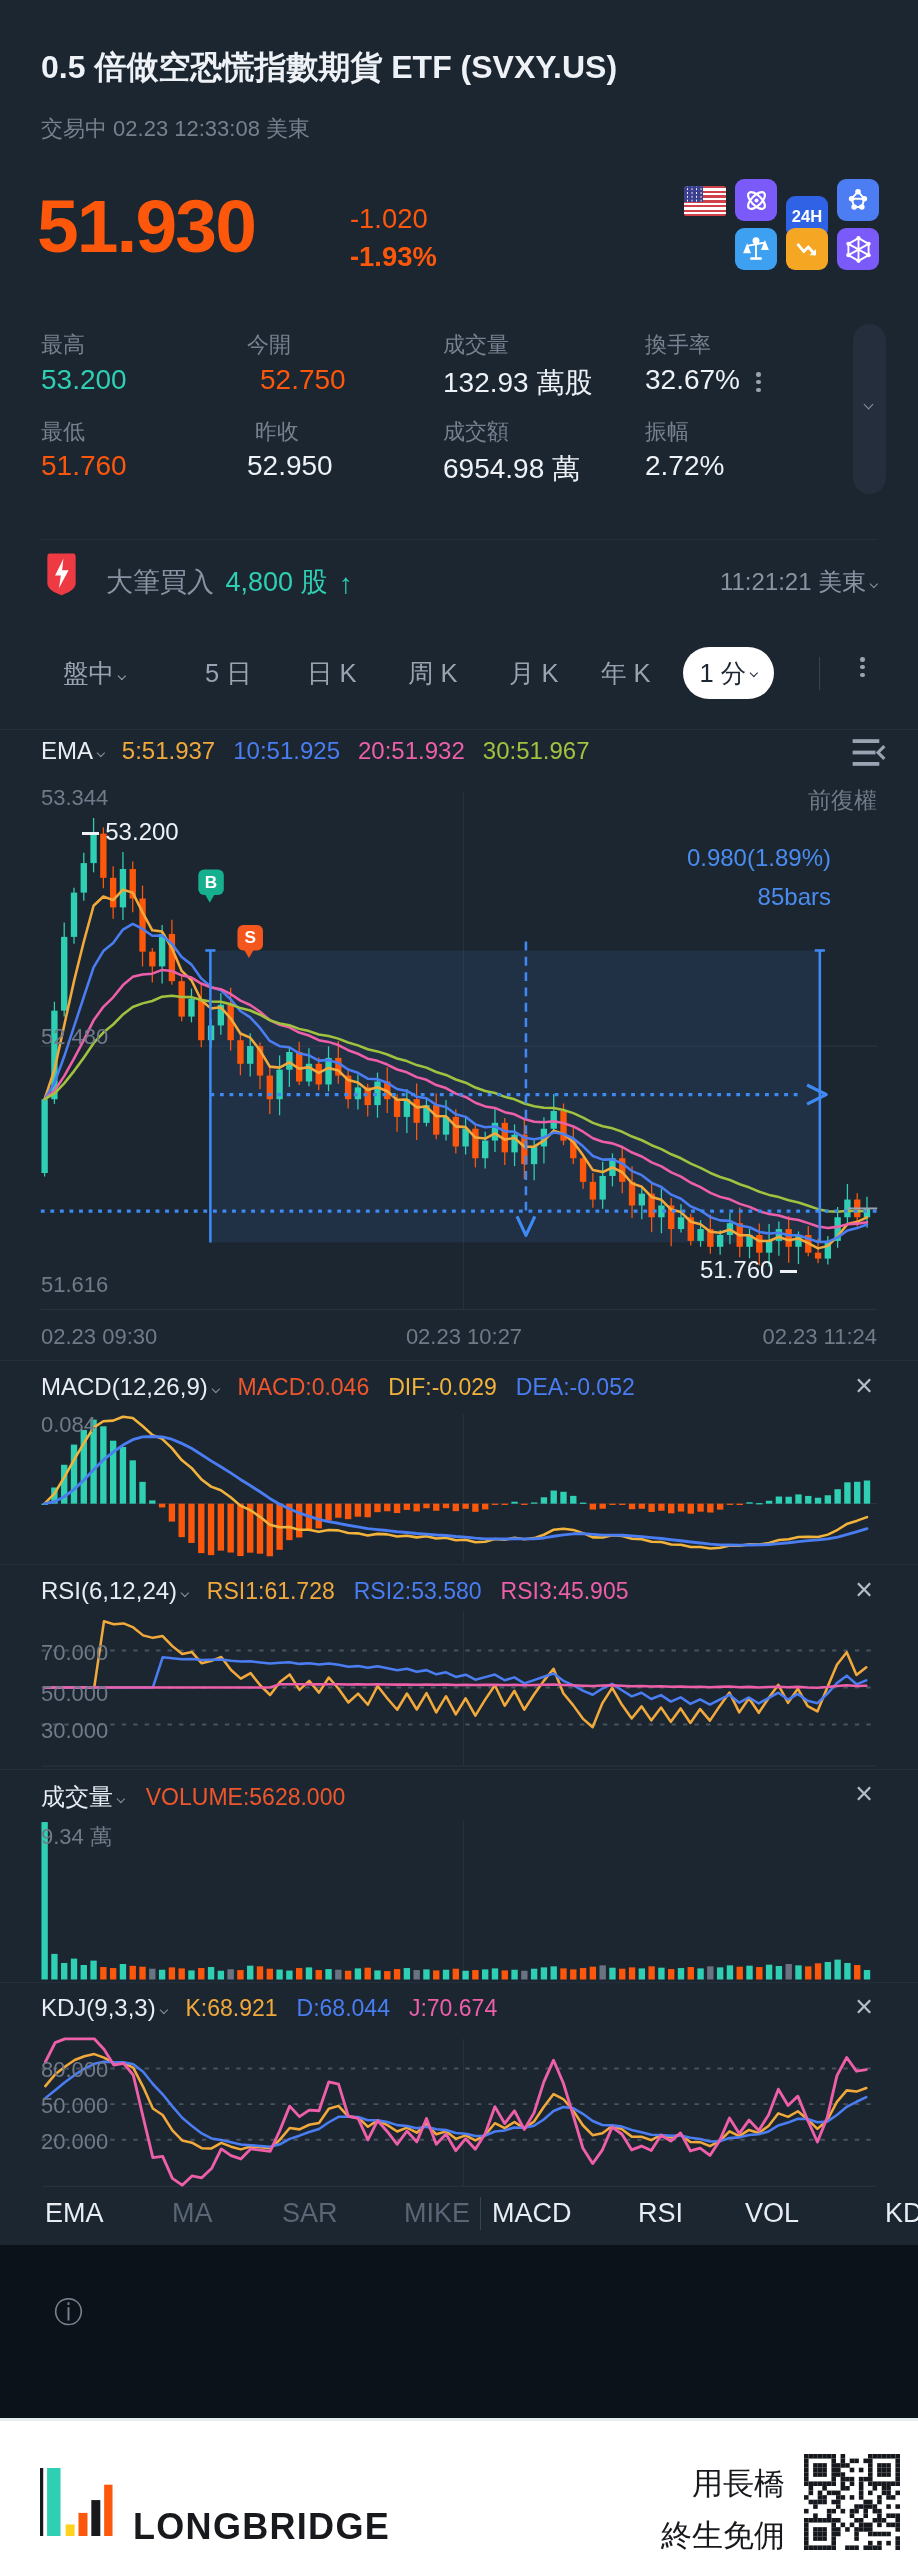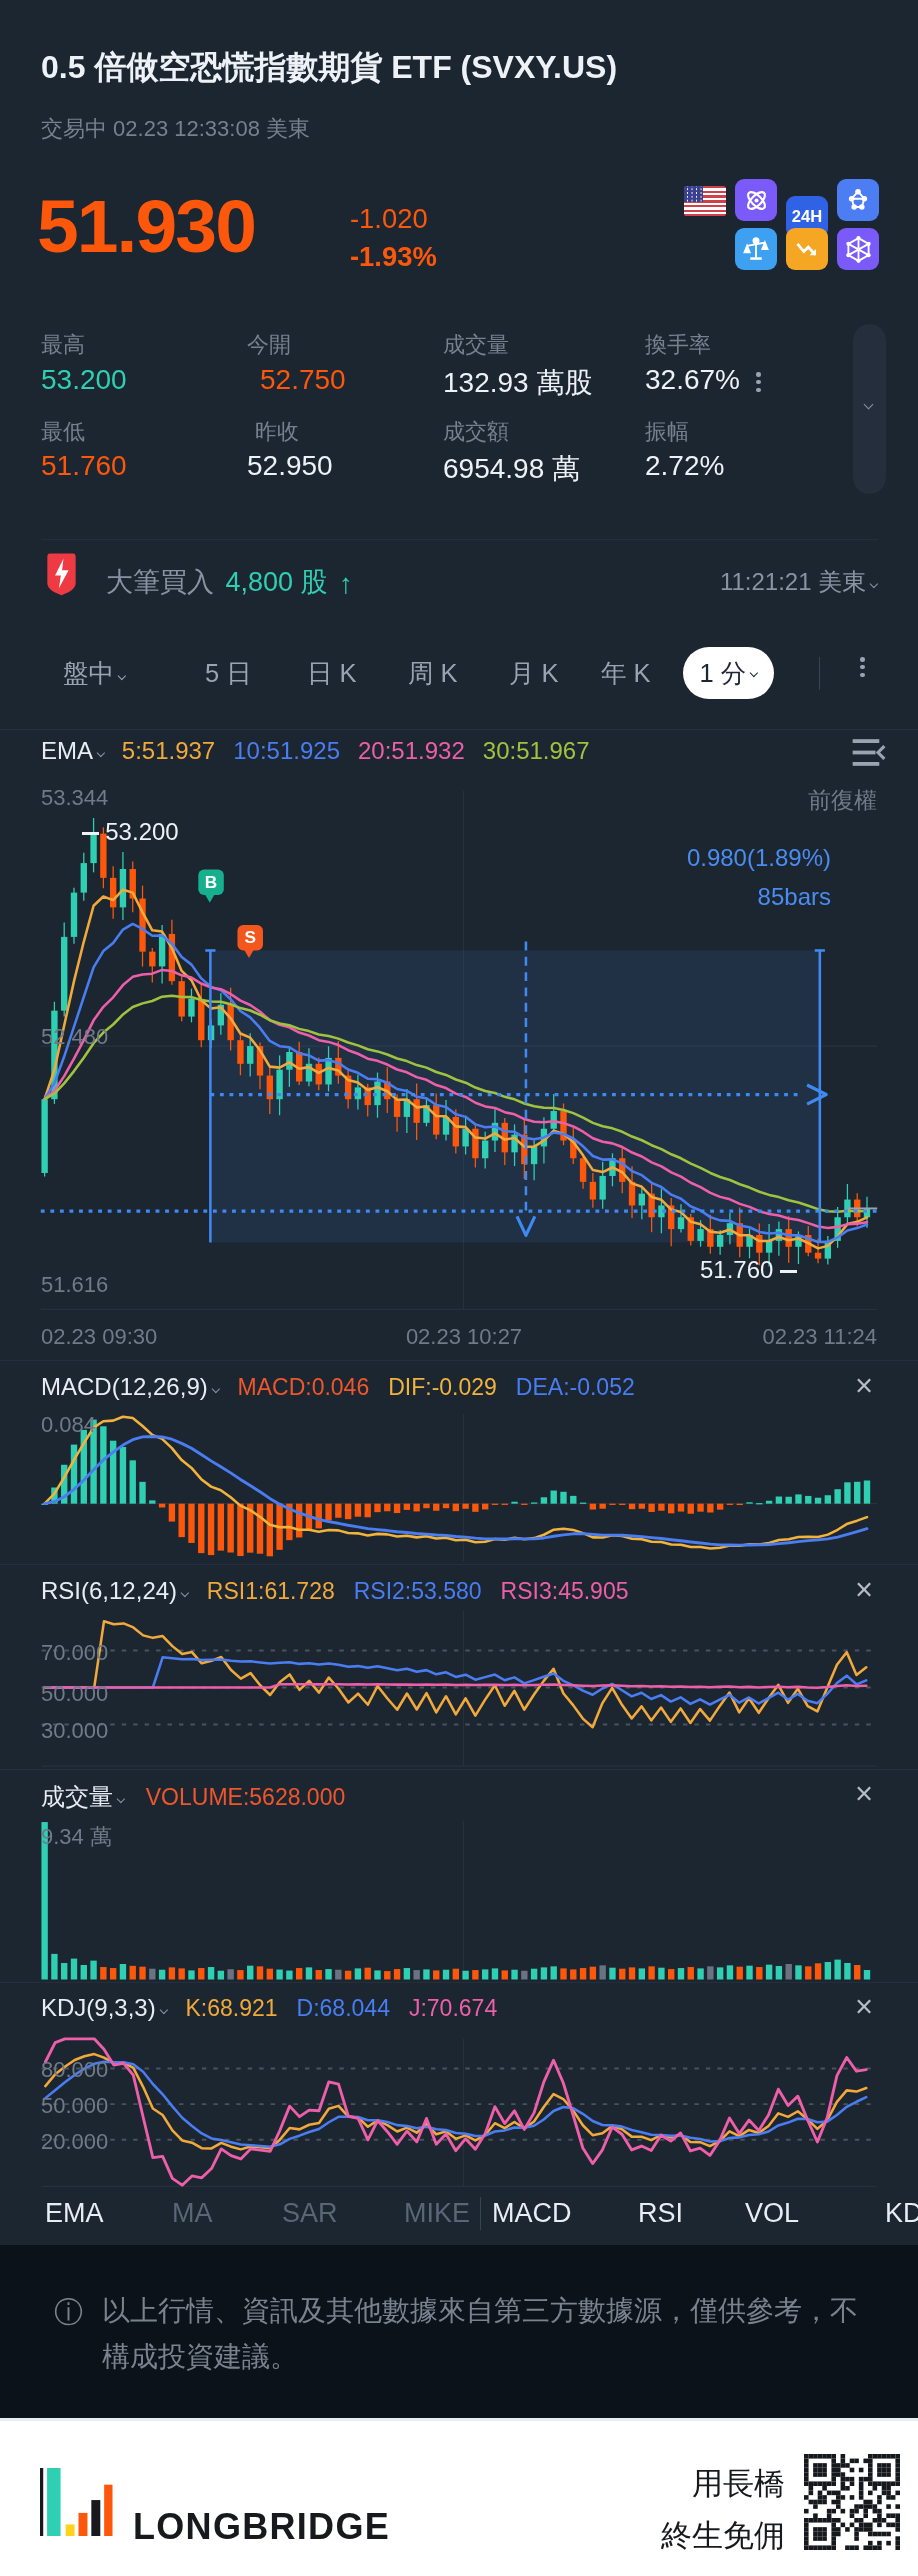--- a/index.html
+++ b/index.html
@@ -639,21 +639,20 @@
   <div class="indTab" style="left:404px;top:2198px;color:#5a6575;">MIKE</div>
   <div class="abs" style="left:480px;top:2197px;width:1.3px;height:33px;background:#39424f;"></div>
   <div class="indTab" style="left:492px;top:2198px;color:#e8edf4;">MACD</div>
   <div class="indTab" style="left:638px;top:2198px;color:#e8edf4;">RSI</div>
   <div class="indTab" style="left:745px;top:2198px;color:#e8edf4;">VOL</div>
   <div class="indTab" style="left:885px;top:2198px;color:#e8edf4;">KDJ</div>
 
   <div class="abs" style="left:0;top:2245px;width:918px;height:173px;background:#0c1219;">
     <div style="position:absolute;left:54px;top:43px;width:810px;padding-left:48px;font-size:28px;line-height:46px;color:#79838f;">
       <span style="position:absolute;left:0;top:1.3px;font-size:29px;">ⓘ</span>
-      <span>以上行情、資訊及其他數據來自第三方數據源，僅供參考，不構成投資建議。</span>
     </div>
   </div>
 
   <div class="abs" style="left:0;top:2418px;width:918px;height:158px;background:#ffffff;border-top:3.2px solid #e7eef1;">
     <svg class="abs" style="left:40px;top:47px;" width="77" height="68" viewBox="0 0 120 106">
       <rect x="0" y="0" width="5" height="106" fill="#17191d"></rect>
       <rect x="11" y="0" width="21" height="106" fill="#2ecfb3"></rect>
       <rect x="40" y="88" width="14" height="18" fill="#ffd21e"></rect>
       <rect x="60" y="70" width="14" height="36" fill="#fc570b"></rect>
       <rect x="80" y="50" width="14" height="56" fill="#17191d"></rect>

